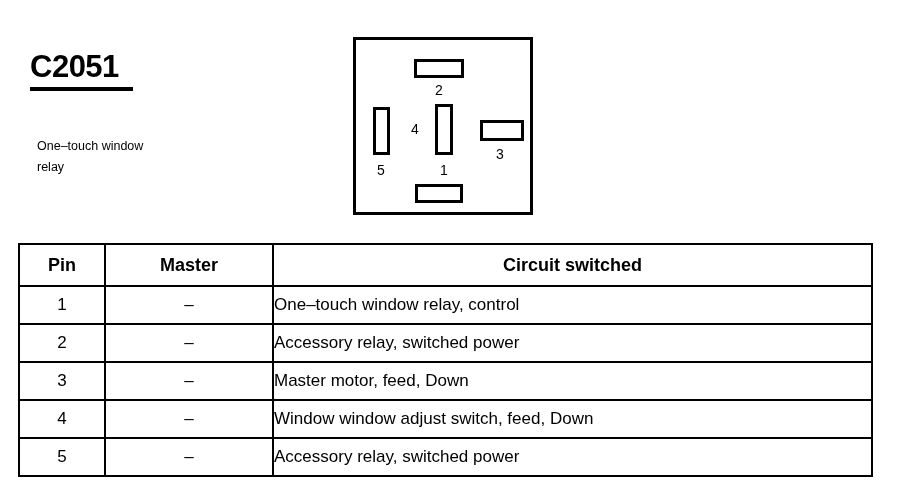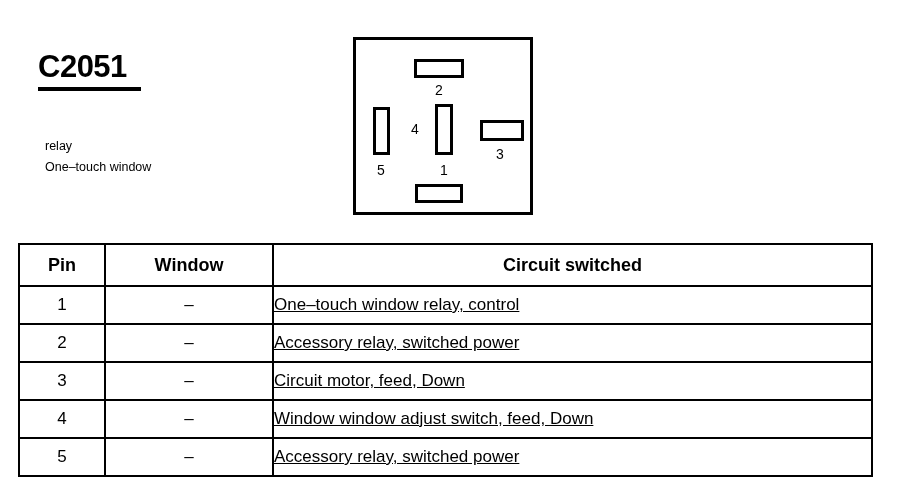--- a/index.html
+++ b/index.html
@@ -16,21 +16,20 @@
     color: #000000;
     -webkit-font-smoothing: none;
   }
 
   
   #connector-id-block {
     position: absolute;
     left: 30px;
     top: 50px;
     width: 280px;
-    margin-left: 8px;
   }
   #connector-title {
     font-size: 31px;
     font-weight: bold;
     letter-spacing: -0.5px;
     line-height: 34px;
     color: #000;
   }
   #connector-title-underline {
     width: 103px;
@@ -127,32 +126,31 @@
     text-align: center;
   }
   td.cell-circuit {
     font-size: 17px;
     text-align: center;
   }
   td.cell-function {
     font-size: 17px;
     text-align: left;
     padding-left: 20px;
-    text-decoration: underline;
   }
 </style>
 </head>
 <body>
 
 <div id="connector-id-block">
   <div id="connector-title">C2051</div>
   <div id="connector-title-underline"></div>
   <div id="connector-description">
+    <div>One–touch window</div>
     <div>relay</div>
-    <div>One–touch window</div>
   </div>
 </div>
 
 <div id="connector-diagram">
   <div id="connector-body-outline"></div>
 
   <div class="pin-cavity" id="pin-cavity-2"></div>
   <div class="pin-cavity" id="pin-cavity-5"></div>
   <div class="pin-cavity" id="pin-cavity-1"></div>
   <div class="pin-cavity" id="pin-cavity-3"></div>
@@ -167,39 +165,39 @@
 
 <table id="pinout-table">
   <colgroup>
     <col class="col-pin">
     <col class="col-circuit">
     <col class="col-function">
   </colgroup>
   <thead>
     <tr>
       <th>Pin</th>
-      <th>Window</th>
+      <th>Master</th>
       <th>Circuit switched</th>
     </tr>
   </thead>
   <tbody id="pinout-table-body">
       <tr>
         <td class="cell-pin">1</td>
         <td class="cell-circuit">–</td>
         <td class="cell-function">One–touch window relay, control</td>
       </tr>
       <tr>
         <td class="cell-pin">2</td>
         <td class="cell-circuit">–</td>
         <td class="cell-function">Accessory relay, switched power</td>
       </tr>
       <tr>
         <td class="cell-pin">3</td>
         <td class="cell-circuit">–</td>
-        <td class="cell-function">Circuit motor, feed, Down</td>
+        <td class="cell-function">Master motor, feed, Down</td>
       </tr>
       <tr>
         <td class="cell-pin">4</td>
         <td class="cell-circuit">–</td>
         <td class="cell-function">Window window adjust switch, feed, Down</td>
       </tr>
       <tr>
         <td class="cell-pin">5</td>
         <td class="cell-circuit">–</td>
         <td class="cell-function">Accessory relay, switched power</td>

